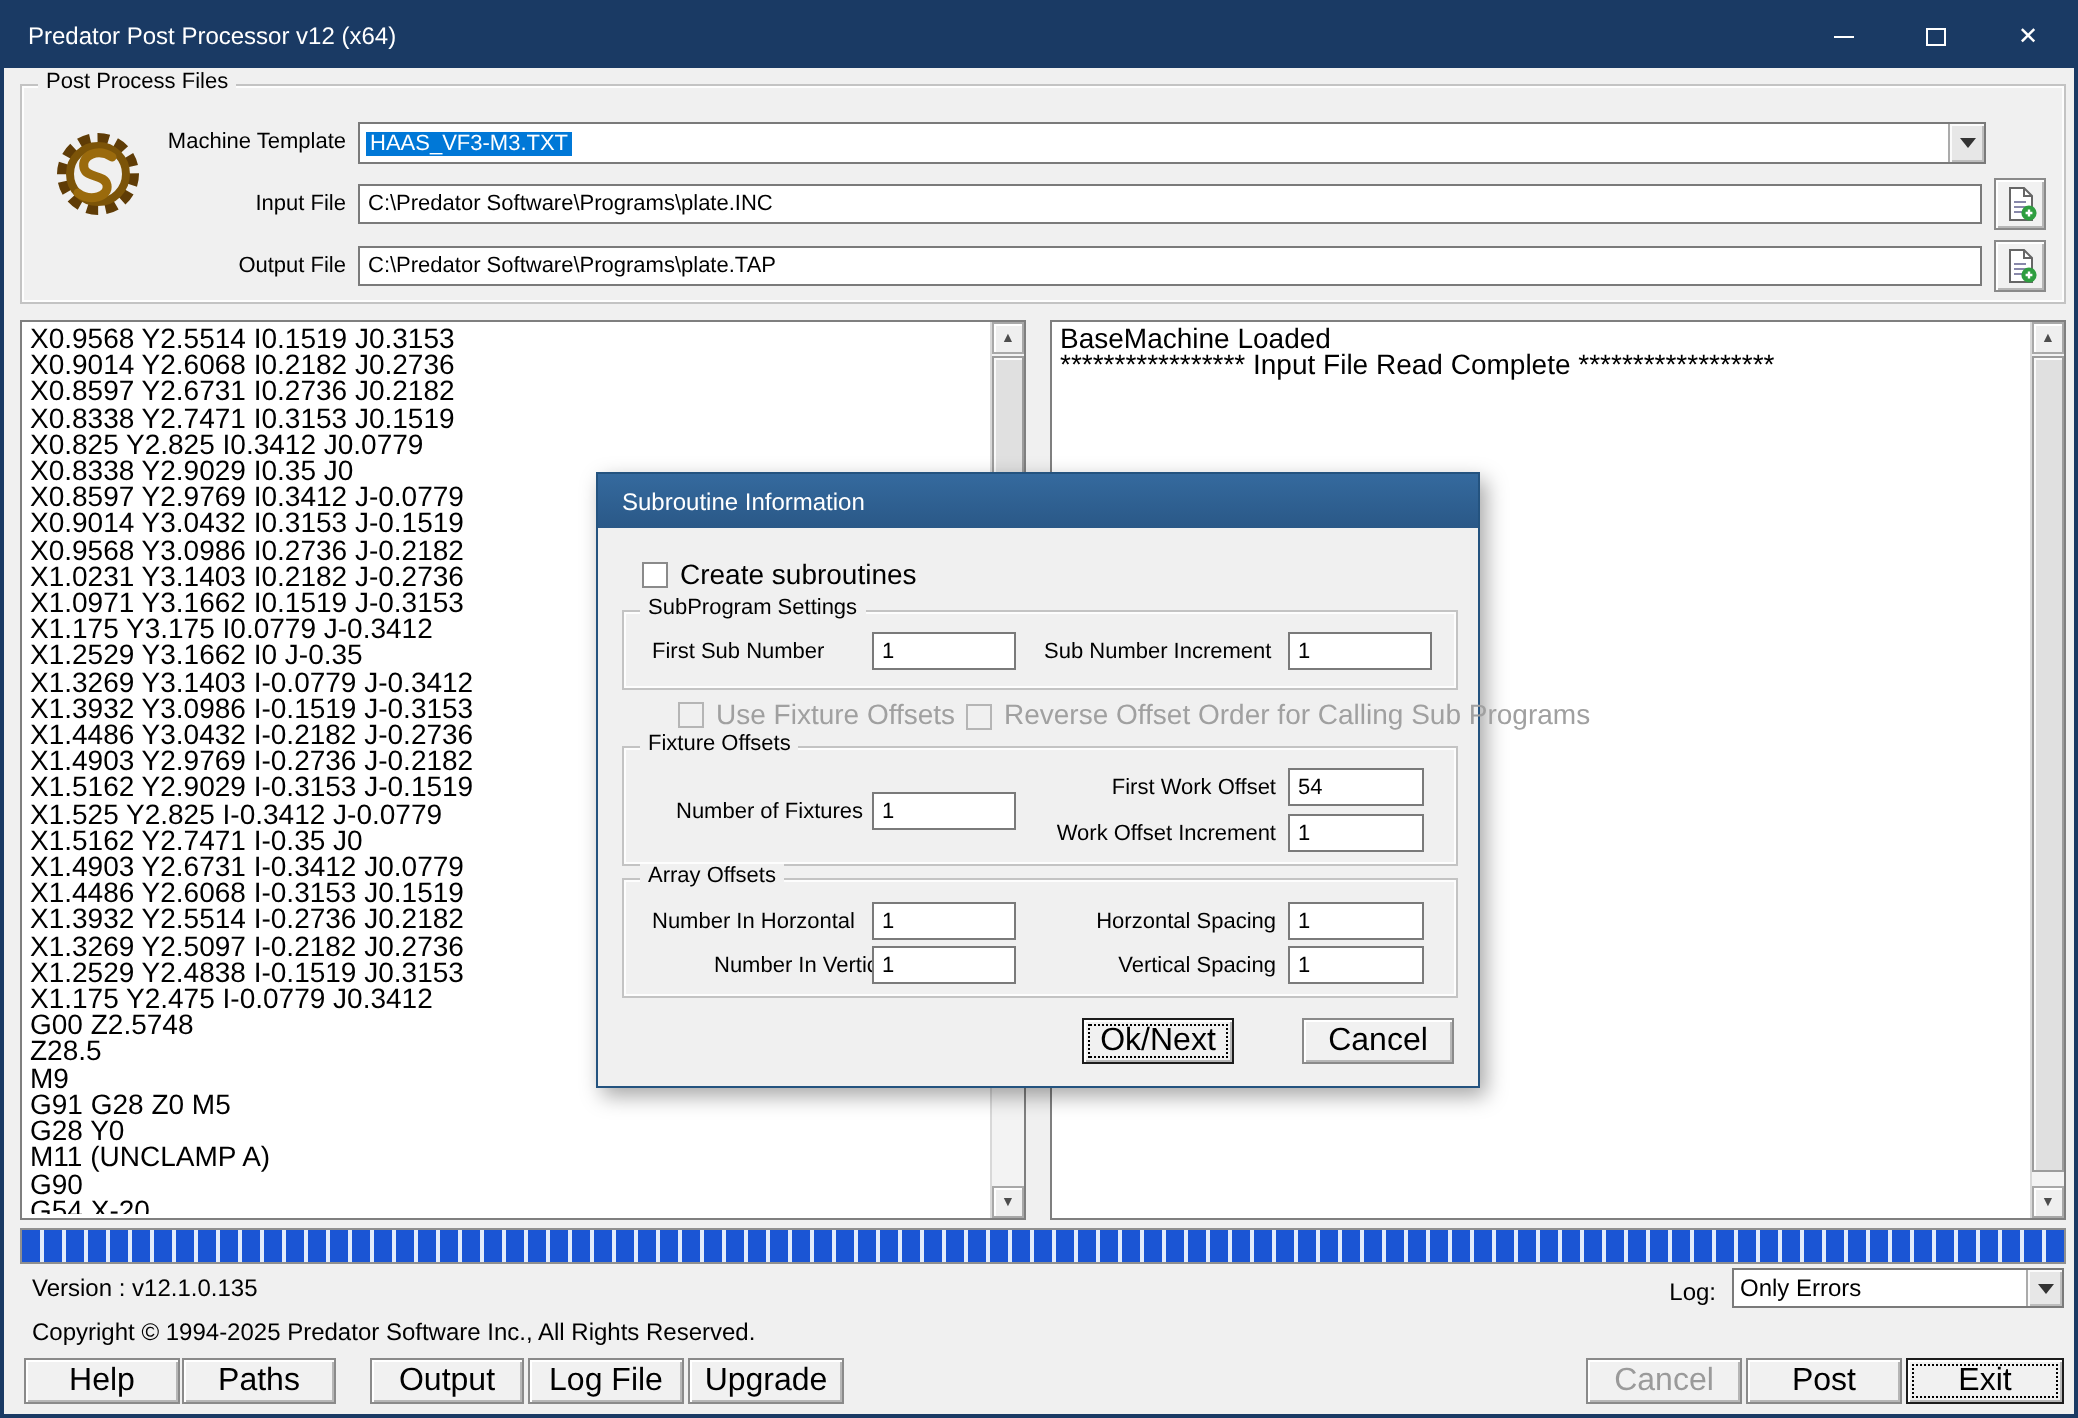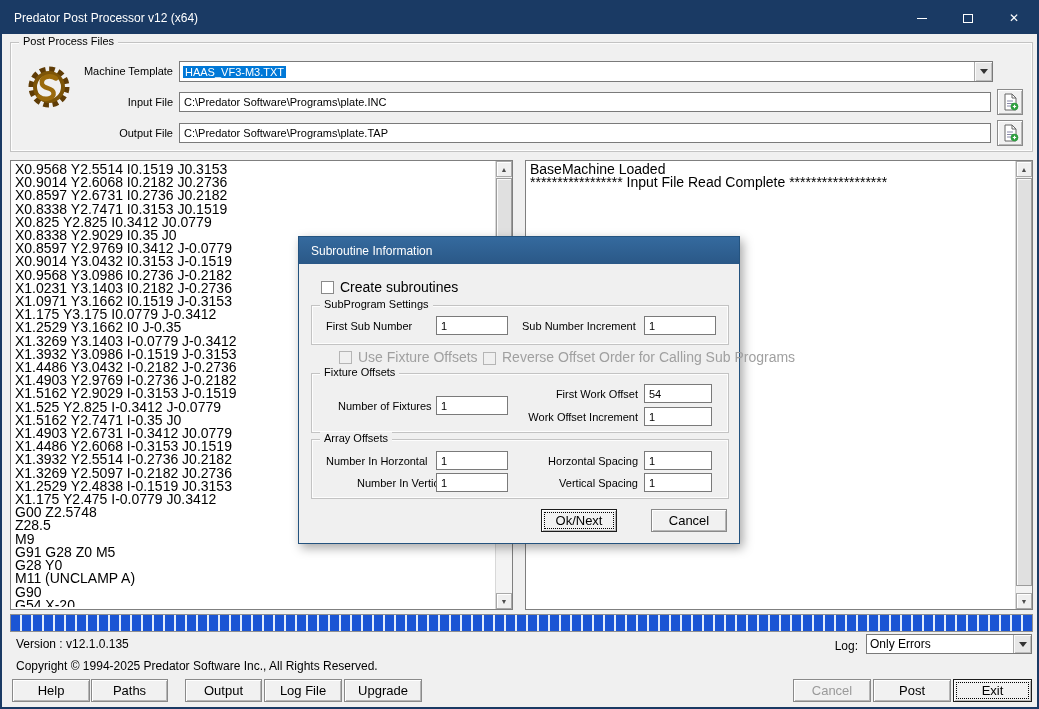--- a/index.html
+++ b/index.html
@@ -35,21 +35,21 @@
   .combo .combo-text { flex:1; overflow:hidden; white-space:nowrap; }
   .combo .sel { background:#0078d7; color:#fff; padding:1px 2px; }
   .combo-btn { width:18px; align-self:stretch; background:#e7e7e7; border-left:1px solid #ababab;
                box-shadow:inset 1px 1px 0 #fbfbfb, inset -1px -1px 0 #bdbdbd;
                display:flex; align-items:center; justify-content:center; }
   .arrow-down { width:0; height:0; border:4px solid transparent; border-top:5px solid #333; margin-top:4px; }
 
   
   .btn { position:absolute; height:23px; background:#f1f1f1; border:1px solid #8a8a8a;
          box-shadow:inset 1px 1px 0 #ffffff, inset -1px -1px 0 #b6b6b6;
-         font-size:13px; color:#000; display:flex; align-items:center; justify-content:center; cursor:default; }
+         font-size:16px; color:#000; display:flex; align-items:center; justify-content:center; cursor:default; }
   .btn.focused { border:1px solid #1c1c1c; outline:1px dotted #000; outline-offset:-4px; }
   .btn.disabled { color:#9a9a9a; }
   .icon-btn { position:absolute; background:#f1f1f1; border:1px solid #8a8a8a;
               box-shadow:inset 1px 1px 0 #ffffff, inset -1px -1px 0 #b6b6b6;
               display:flex; align-items:center; justify-content:center; }
 
   
   .panel { position:absolute; background:#fff; border:1px solid #7f7f7f; overflow:hidden; }
   .panel-text { position:absolute; left:4px; top:2px; right:20px; bottom:2px; overflow:hidden; }
   .code-line { font-size:14px; line-height:13.2px; white-space:pre; color:#000; }

